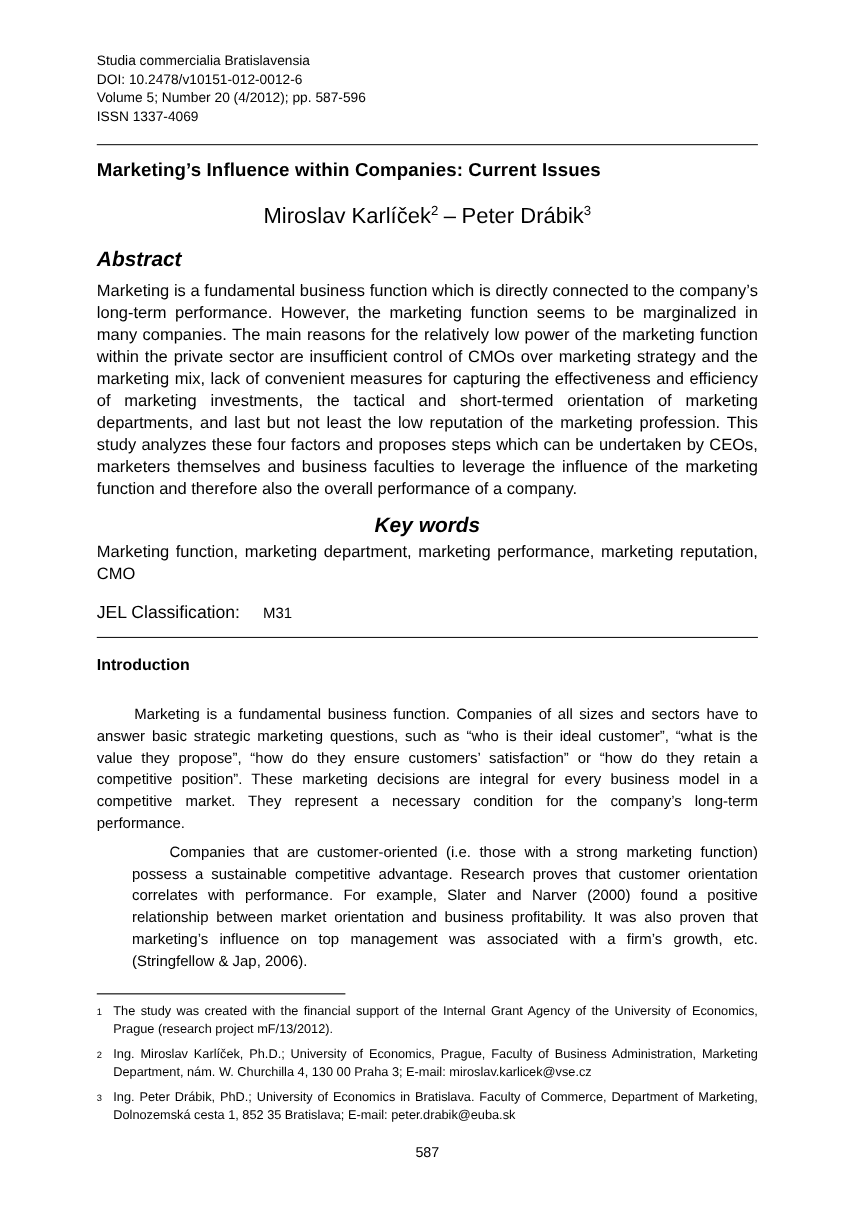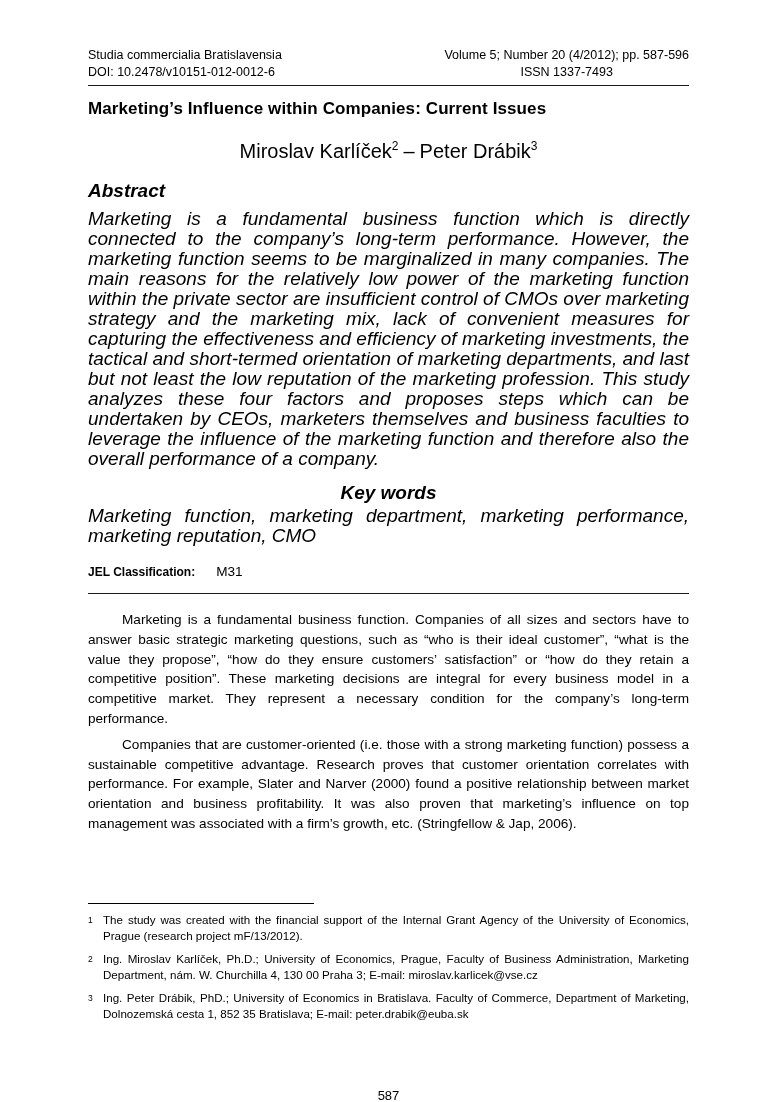--- a/index.html
+++ b/index.html
@@ -19,24 +19,25 @@
     top: 0;
     width: 601px;
   }
   
   .header-row {
     display: flex;
     justify-content: space-between;
     margin-top: 47px;
     font-size: 12.5px;
     line-height: 17px;
-    padding-bottom: 4px;
+    padding-bottom: 16px;
     border-bottom: 1.6px solid #1a1a1a;
+    flex-direction: column;
   }
-  .header-right { text-align: center; }
+  .header-right { text-align: left; }
   
   .title-block {
     margin-top: 12px;
     text-align: left;
     font-weight: bold;
     font-size: 17px;
     line-height: 22px;
     letter-spacing: 0.1px;
   }
   sup { font-size: 60%; vertical-align: super; line-height: 0; }
@@ -49,53 +50,52 @@
   .author-sep { margin: 0 5px; }
   
   .section-heading-italic {
     font-weight: bold;
     font-style: italic;
     font-size: 19px;
     line-height: 18px;
   }
   .abstract-heading { margin-top: 21px; }
   .italic-para {
-    font-style: italic;
-    font-size: 19px;
+    font-size: 15px;
     line-height: 20px;
     text-align: justify;
   }
   .abstract-text { margin-top: 9px; }
   .keywords-heading { margin-top: 15px; text-align: center; }
   .keywords-text { margin-top: 4px; }
   .jel-line {
     margin-top: 17px;
     font-size: 13.6px;
     line-height: 18px;
   }
-  .jel-label { font-weight: bold; font-size: 12px; }
+  .jel-label { font-weight: normal; font-size: 16px; }
   .jel-value { margin-left: 21px; }
   .divider {
     margin-top: 12px;
     border-bottom: 1.6px solid #1a1a1a;
   }
   .intro-heading {
     margin-top: 16px;
     font-weight: bold;
     font-size: 14.5px;
     line-height: 18px;
   }
   .body-para {
     font-size: 13.6px;
     line-height: 19.8px;
     text-align: justify;
     text-indent: 34px;
   }
-  .para1 { margin-top: 16px; }
-  .para2 { margin-top: 6px; }
+  .para1 { margin-top: 26px; }
+  .para2 { margin-top: 6px; margin-left: 32px; }
   
   .footnotes {
     position: absolute;
     top: 903px;
     left: 0;
     width: 601px;
     font-size: 11.6px;
     line-height: 15.6px;
   }
   .footnote-sep {
@@ -106,41 +106,41 @@
   .footnote { display: flex; margin-bottom: 8px; }
   .fn-ref {
     flex: 0 0 15px;
     width: 15px;
     font-size: 8.5px;
     padding-top: 1px;
   }
   .fn-text { flex: 1; text-align: justify; }
   .page-number {
     position: absolute;
-    top: 1088px;
+    top: 1040px;
     left: 0;
     width: 601px;
     text-align: center;
     font-size: 13px;
   }
 </style>
 </head>
 <body>
 
 <div class="page">
   <div class="content">
 
     <div class="header-row">
       <div class="header-left">
         <div>Studia commercialia Bratislavensia</div>
         <div>DOI: 10.2478/v10151-012-0012-6</div>
       </div>
       <div class="header-right">
         <div>Volume 5; Number 20 (4/2012); pp. 587-596</div>
-        <div>ISSN 1337-7493</div>
+        <div>ISSN 1337-4069</div>
       </div>
     </div>
 
     <div class="title-block">
       <div>Marketing’s Influence within Companies: Current Issues</div>
     </div>
 
     <div class="authors">
       <span>Miroslav Karlíček</span><sup>2</sup><span class="author-sep">–</span><span>Peter Drábik</span><sup>3</sup>
     </div>
@@ -150,20 +150,21 @@
 
     <div class="section-heading-italic keywords-heading">Key words</div>
     <div class="italic-para keywords-text">Marketing function, marketing department, marketing performance, marketing reputation, CMO</div>
 
     <div class="jel-line">
       <span class="jel-label">JEL Classification:</span><span class="jel-value">M31</span>
     </div>
 
     <div class="divider"></div>
 
+    <div class="intro-heading">Introduction</div>
     <div class="body-para para1">Marketing is a fundamental business function. Companies of all sizes and sectors have to answer basic strategic marketing questions, such as “who is their ideal customer”, “what is the value they propose”, “how do they ensure customers’ satisfaction” or “how do they retain a competitive position”. These marketing decisions are integral for every business model in a competitive market. They represent a necessary condition for the company’s long-term performance.</div>
     <div class="body-para para2">Companies that are customer-oriented (i.e. those with a strong marketing function) possess a sustainable competitive advantage. Research proves that customer orientation correlates with performance. For example, Slater and Narver (2000) found a positive relationship between market orientation and business profitability. It was also proven that marketing’s influence on top management was associated with a firm’s growth, etc. (Stringfellow &amp; Jap, 2006).</div>
 
     <div class="footnotes">
       <div class="footnote-sep"></div>
       <div class="footnote">
         <div class="fn-ref">1</div>
         <div class="fn-text">The study was created with the financial support of the Internal Grant Agency of the University of Economics, Prague (research project mF/13/2012).</div>
       </div>
       <div class="footnote">

